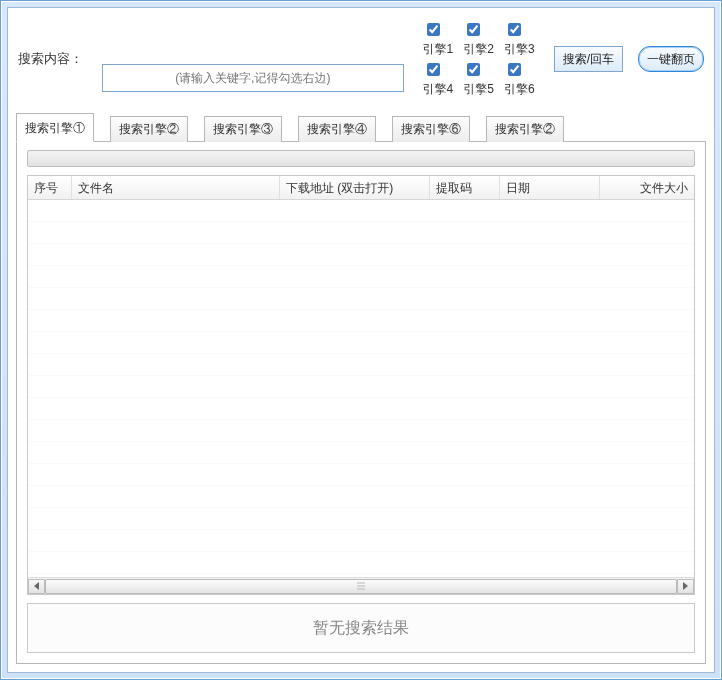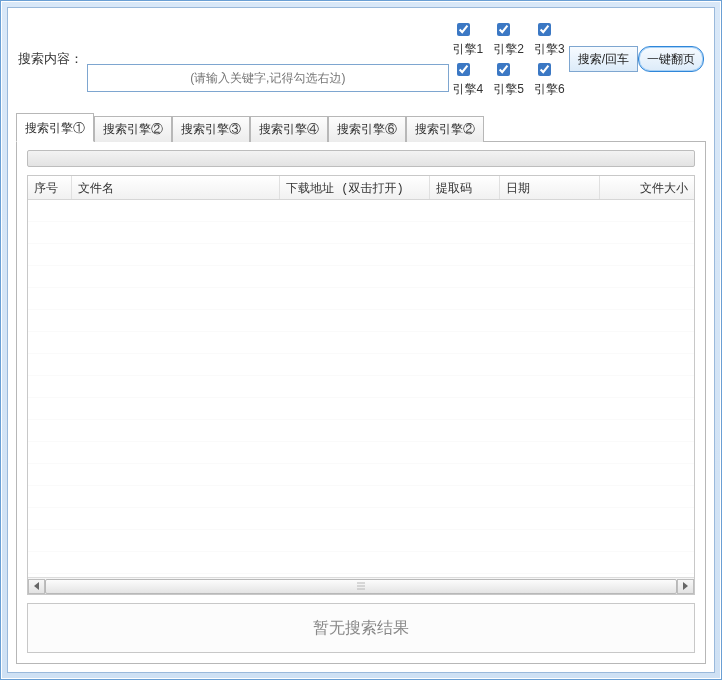--- a/index.html
+++ b/index.html
@@ -46,21 +46,21 @@
     margin:6px;
     flex:1;
     background:#fff;
     border:1px solid #9ab9db;
     padding:8px;
     display:flex; flex-direction:column;
   }
 
   
   .search-row {
-    display:flex; align-items:center; gap:0;
+    display:flex; align-items:center; gap:15px;
     padding:4px 2px 10px 2px;
   }
   .search-label { font-size:13px; white-space:nowrap; padding-right:4px; }
   .search-input {
     flex:1; height:28px;
     border:1px solid #7ea6d0;
     text-align:center;
     font-size:12px;
     color:#888;
     outline:none;
@@ -82,21 +82,21 @@
     font-size:12px; color:#222;
     cursor:default;
     white-space:nowrap;
   }
   .action-btn:last-child { border-color:#2f86d9; box-shadow:0 0 0 1px #a6d0f5 inset;border-radius:12px; }
 
   
   .tab-strip {
     display:flex; align-items:flex-end;
     border-bottom:1px solid #b7b7b7;
-    gap:0;
+    gap:16px;
     margin-top:4px;
   }
   .tab {
     padding:4px 8px 4px 8px;
     border:1px solid #b7b7b7;
     border-bottom:none;
     background:linear-gradient(to bottom,#fdfdfd,#ececec);
     font-size:12px;
     position:relative; top:1px;
     cursor:default;
@@ -139,21 +139,21 @@
   .grid-header {
     display:flex;
     background:linear-gradient(to bottom,#ffffff,#f1f1f1);
     border-bottom:1px solid #d6d6d6;
     height:24px;
     font-size:12px;
   }
   .gh {
     padding:4px 6px;
     border-right:1px solid #e0e0e0;
-    white-space:nowrap; overflow:hidden;font-family:Liberation Mono, monospace;
+    white-space:nowrap; overflow:hidden;
   }
   .gh:last-child { border-right:none; text-align:right; }
   .col-seq   { width:44px; }
   .col-name  { width:208px; }
   .col-url   { width:150px; }
   .col-code  { width:70px; }
   .col-date  { width:100px; }
   .col-size  { flex:1; text-align:right; }
 
   .grid-body {

